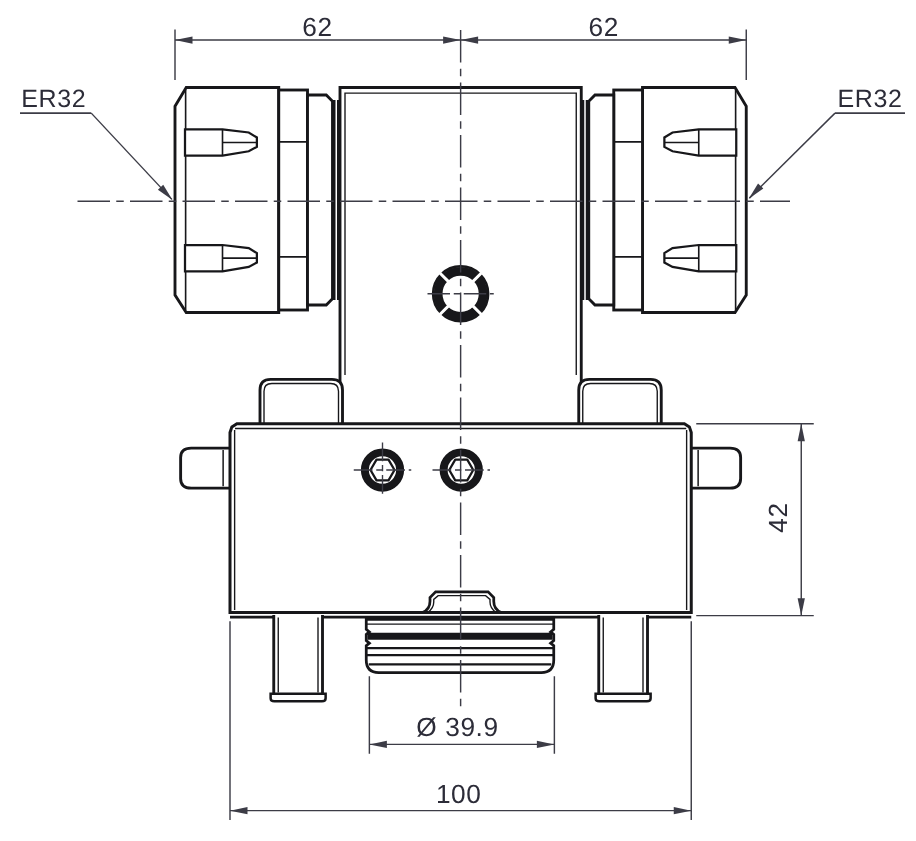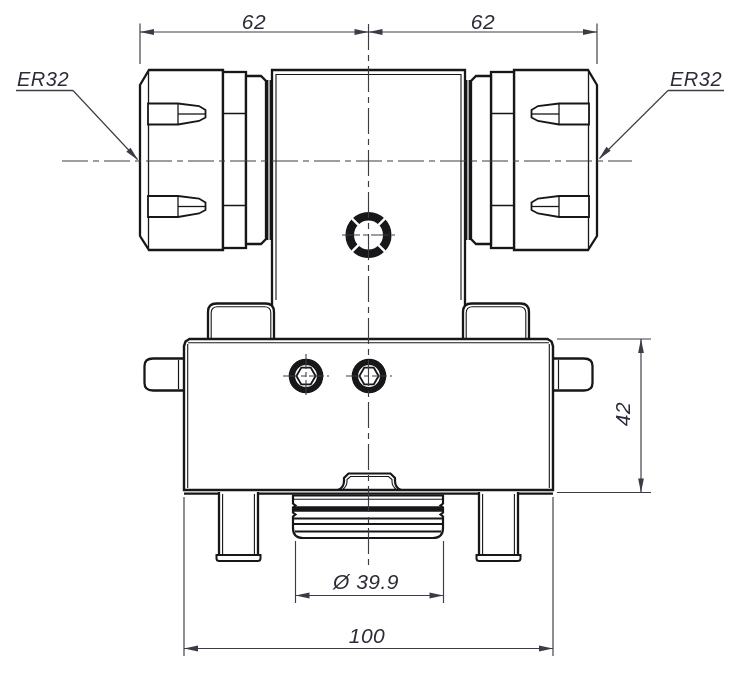--- a/index.html
+++ b/index.html
@@ -1,18 +1,18 @@
 <!DOCTYPE html>
 <html><head>
 <meta charset="utf-8">
 <style>
   html,body{margin:0;padding:0;background:#ffffff;}
   .sheet{
     position:relative;width:733px;height:673px;background:#ffffff;
-    font-family:"Liberation Sans", sans-serif;overflow:hidden;font-style:italic;
+    font-family:"Liberation Sans", sans-serif;overflow:hidden;
   }
   svg{display:block;}
   .outline{stroke:#17171a;fill:none;}
   .fillw{fill:#ffffff;}
   .thin{stroke:#17171a;fill:none;}
   .ann{stroke:#3c3c46;fill:none;}
   .arr{fill:#3c3c46;stroke:none;}
   text.dim{
     fill:#2c2c38;font-size:21px;letter-spacing:0.5px;
     font-family:"Liberation Sans", sans-serif;

